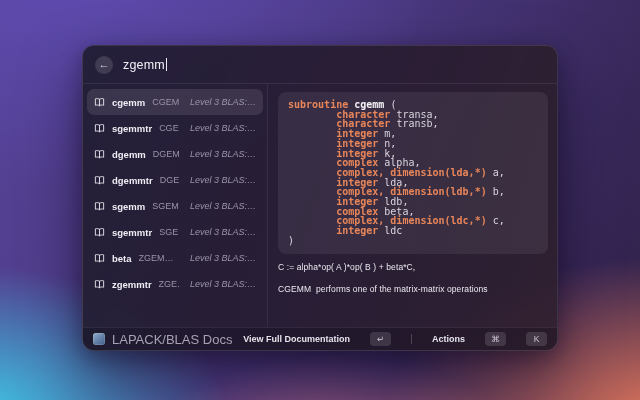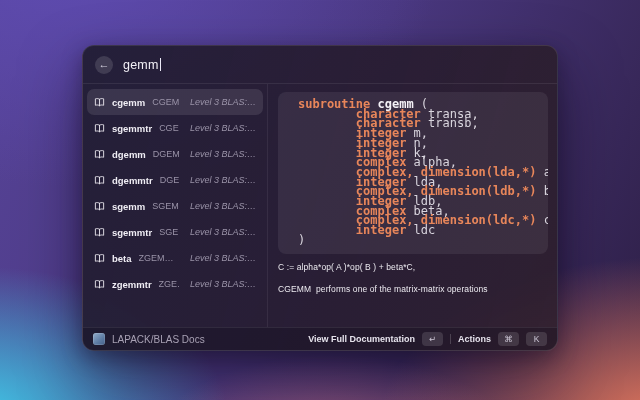--- a/index.html
+++ b/index.html
@@ -56,62 +56,62 @@
   .row.selected{background:rgba(255,255,255,0.10);}
   .book{flex:0 0 11px;width:11px;height:11px;display:flex;}
   .book svg{width:11px;height:11px;}
   .row-name{font-size:9.5px;font-weight:700;color:#f0eef5;white-space:nowrap;}
   .row-sub{font-size:9px;color:#9a93a8;white-space:nowrap;overflow:hidden;}
   .row-acc{margin-left:auto;font-size:9px;color:#9a93a8;white-space:nowrap;padding-left:4px;font-style:italic;}
   
   .detail{flex:1;min-width:0;padding:8px 9px 0 10px;display:flex;flex-direction:column;overflow:hidden;}
   .codeblock{
     background:rgba(255,255,255,0.07);border-radius:8px;
-    padding:8px 20px;flex:0 0 auto;
+    padding:8px 10px;flex:0 0 auto;
     font-family:"DejaVu Sans Mono",monospace;
-    font-size:12px;line-height:9.7px;color:#d9d5de;white-space:pre;overflow:hidden;
+    font-size:10px;line-height:9.7px;color:#d9d5de;white-space:pre;overflow:hidden;
   }
   .codeblock .kw{color:#e8865a;font-weight:700;}
   .codeblock .fn{color:#f4f2f7;font-weight:700;}
   .desc{margin-top:8px;}
   .desc-line{font-size:8.5px;color:#eceaf0;white-space:pre;margin-bottom:12px;letter-spacing:0.1px;}
   
   .footer{
     flex:0 0 22px;height:22px;display:flex;align-items:center;
     padding:0 10px;border-top:1px solid rgba(255,255,255,0.08);
     background:rgba(16,12,24,0.28);
   }
   .app-icon{
     width:12px;height:12px;border-radius:3px;flex:0 0 12px;
     background:linear-gradient(140deg,#93aecb 0%,#5c7ba3 60%,#46618a 100%);
     box-shadow:inset 0 0 0 0.5px rgba(255,255,255,0.25);
     margin-right:7px;
   }
-  .app-name{font-size:10px;color:#a8a1b4;}
-  .footer-right{margin-left:auto;display:flex;align-items:center;gap:7px;}
+  .app-name{font-size:13px;color:#a8a1b4;}
+  .footer-right{margin-left:auto;display:flex;align-items:center;gap:20px;}
   .action-label{font-size:9px;font-weight:600;color:#e6e3ec;}
   .key{
     height:14px;min-width:15px;padding:0 3px;border-radius:4px;
     background:rgba(255,255,255,0.13);color:#cdc7d6;font-size:8.5px;
     display:flex;align-items:center;justify-content:center;line-height:1;
   }
   .sep{width:1px;height:10px;background:rgba(255,255,255,0.18);}
 </style>
 </head>
 <body>
 
 <div class="bg"></div>
 
 <div class="window">
 
   <div class="search-bar">
     <div class="back-btn">
       <span>←</span>
     </div>
-    <div class="search-text"><span>gemm</span><span class="caret"></span></div>
+    <div class="search-text"><span>zgemm</span><span class="caret"></span></div>
   </div>
 
   <div class="body">
 
     <div class="list" id="result-list">
   <div class="row selected">
     <span class="book">
             <svg viewBox="0 0 24 24" fill="none" stroke="#e9e6ee" stroke-width="2" stroke-linejoin="round" stroke-linecap="round">
               <path d="M12 5C10 3.3 7 3 3 4v14c4-1 7-.7 9 1 2-1.7 5-2 9-1V4c-4-1-7-.7-9 1z"></path>
               <path d="M12 5v14"></path>

